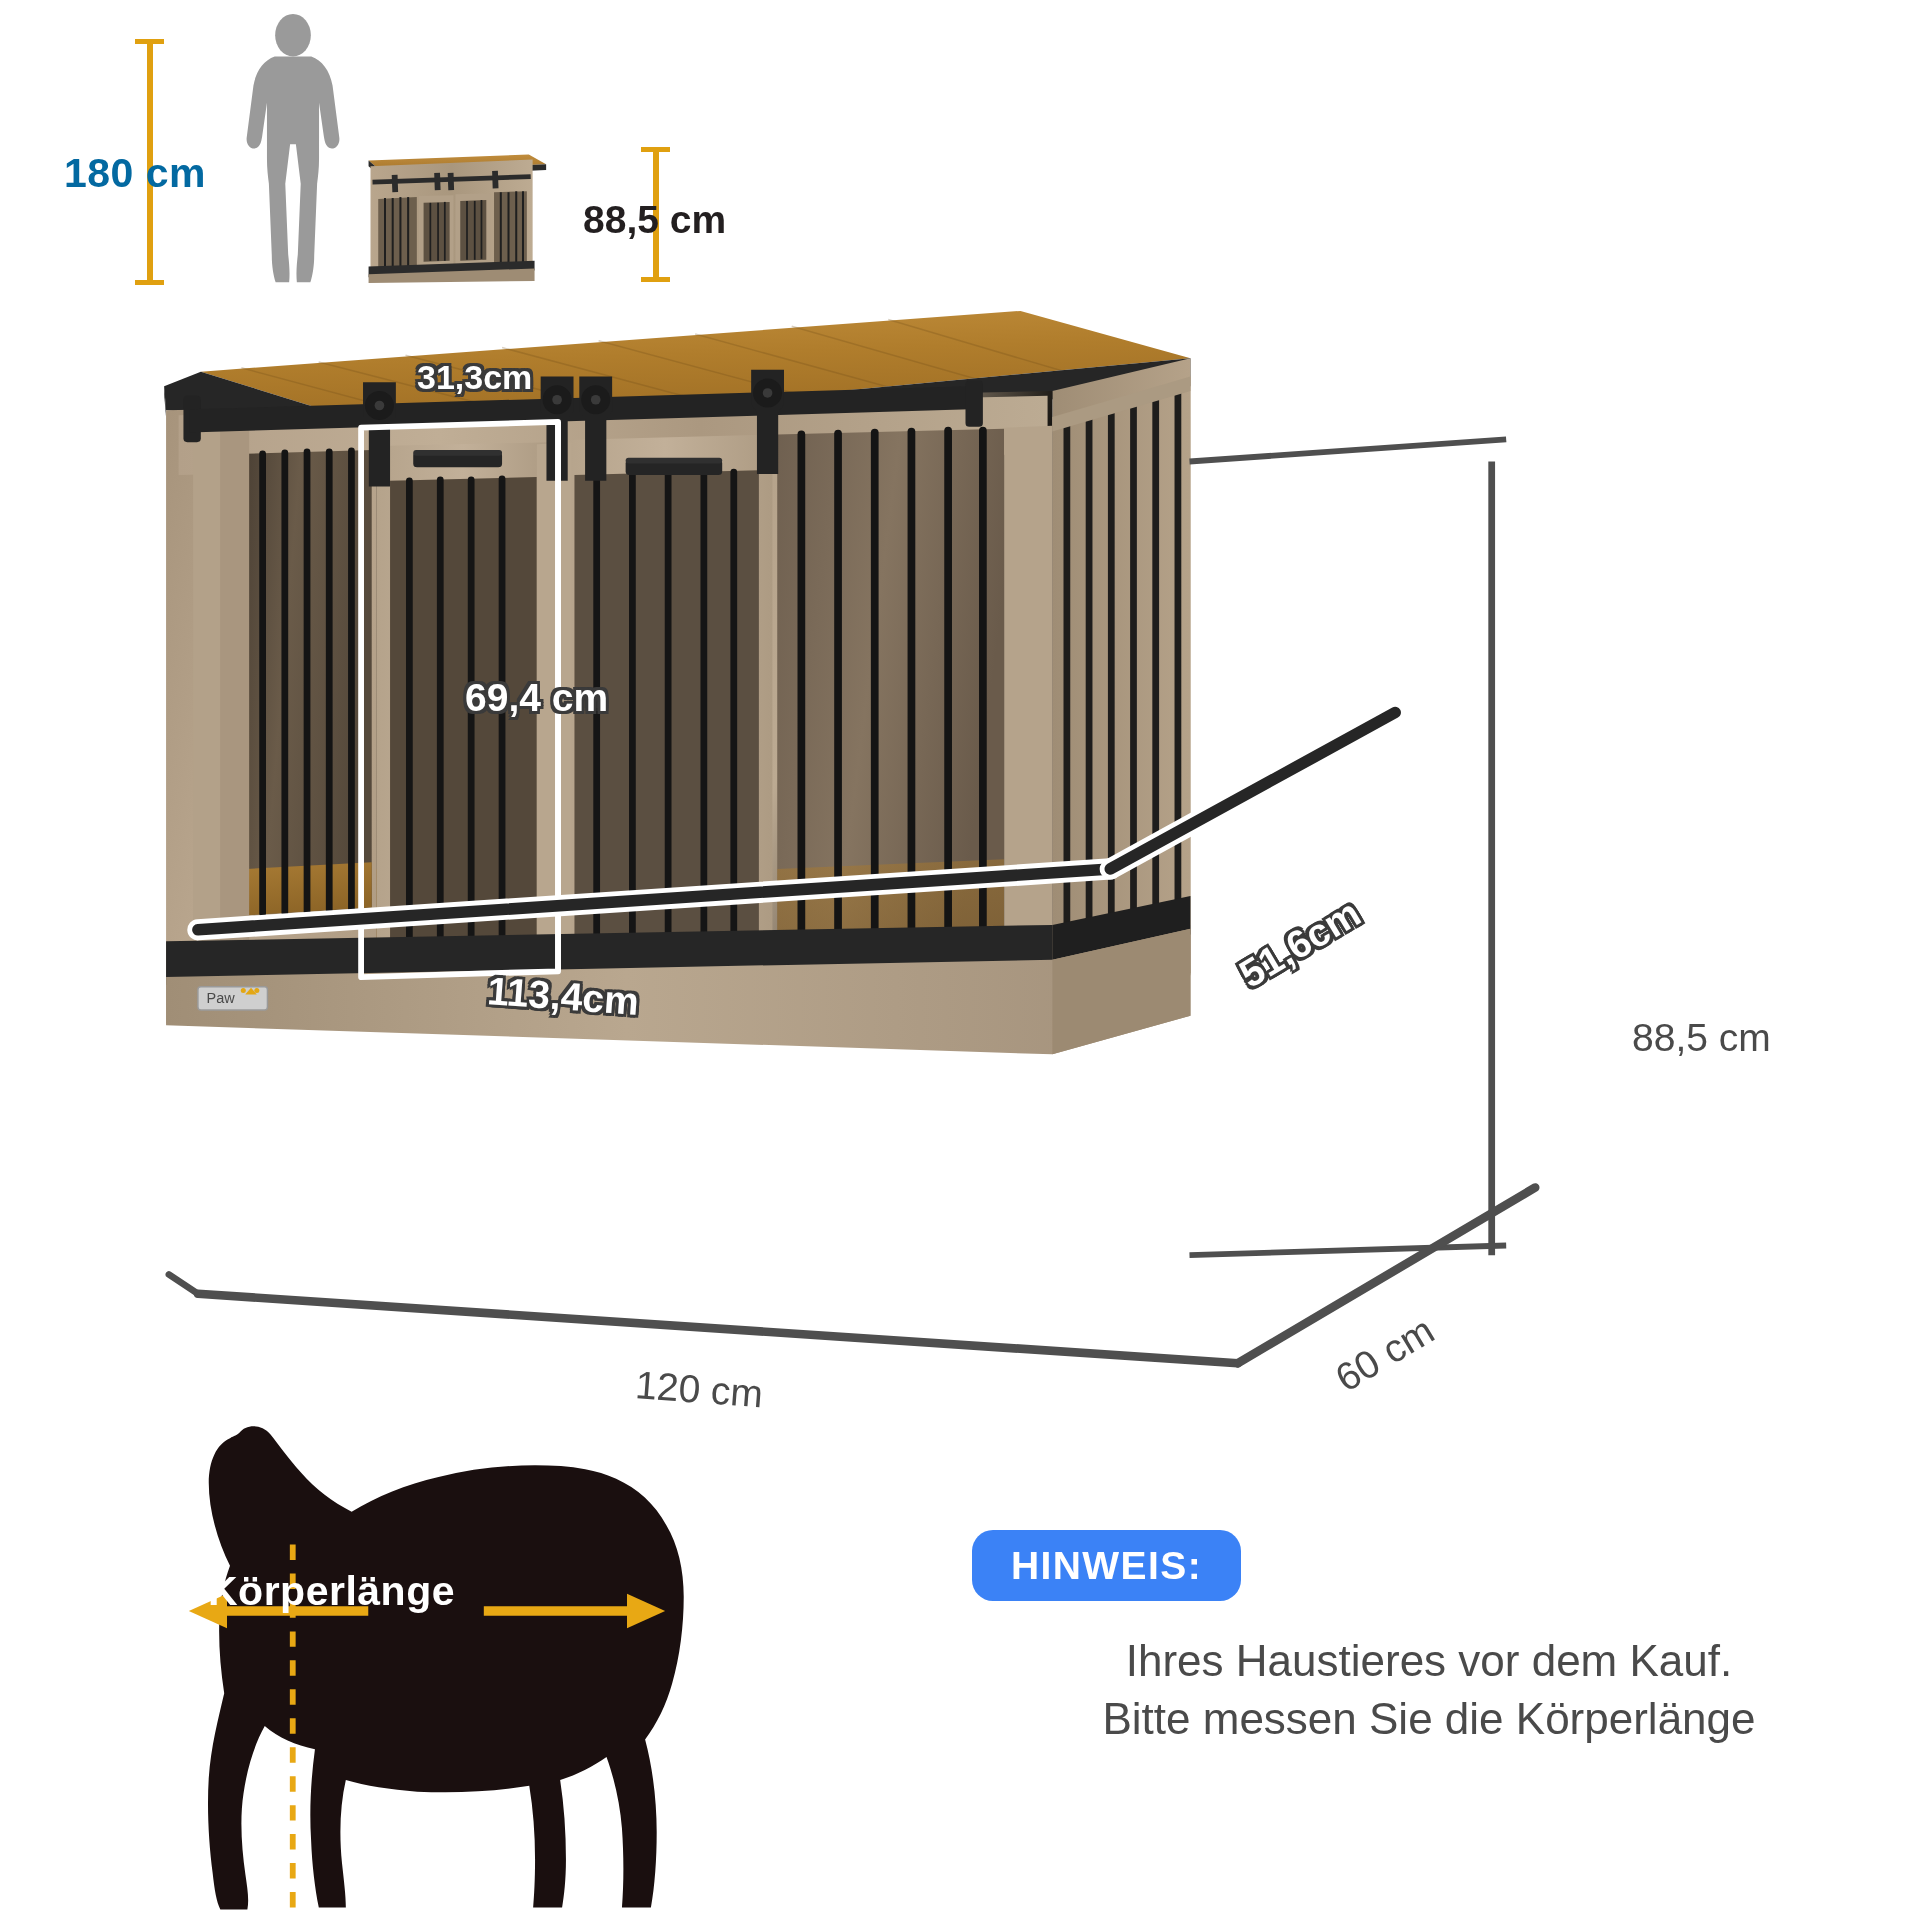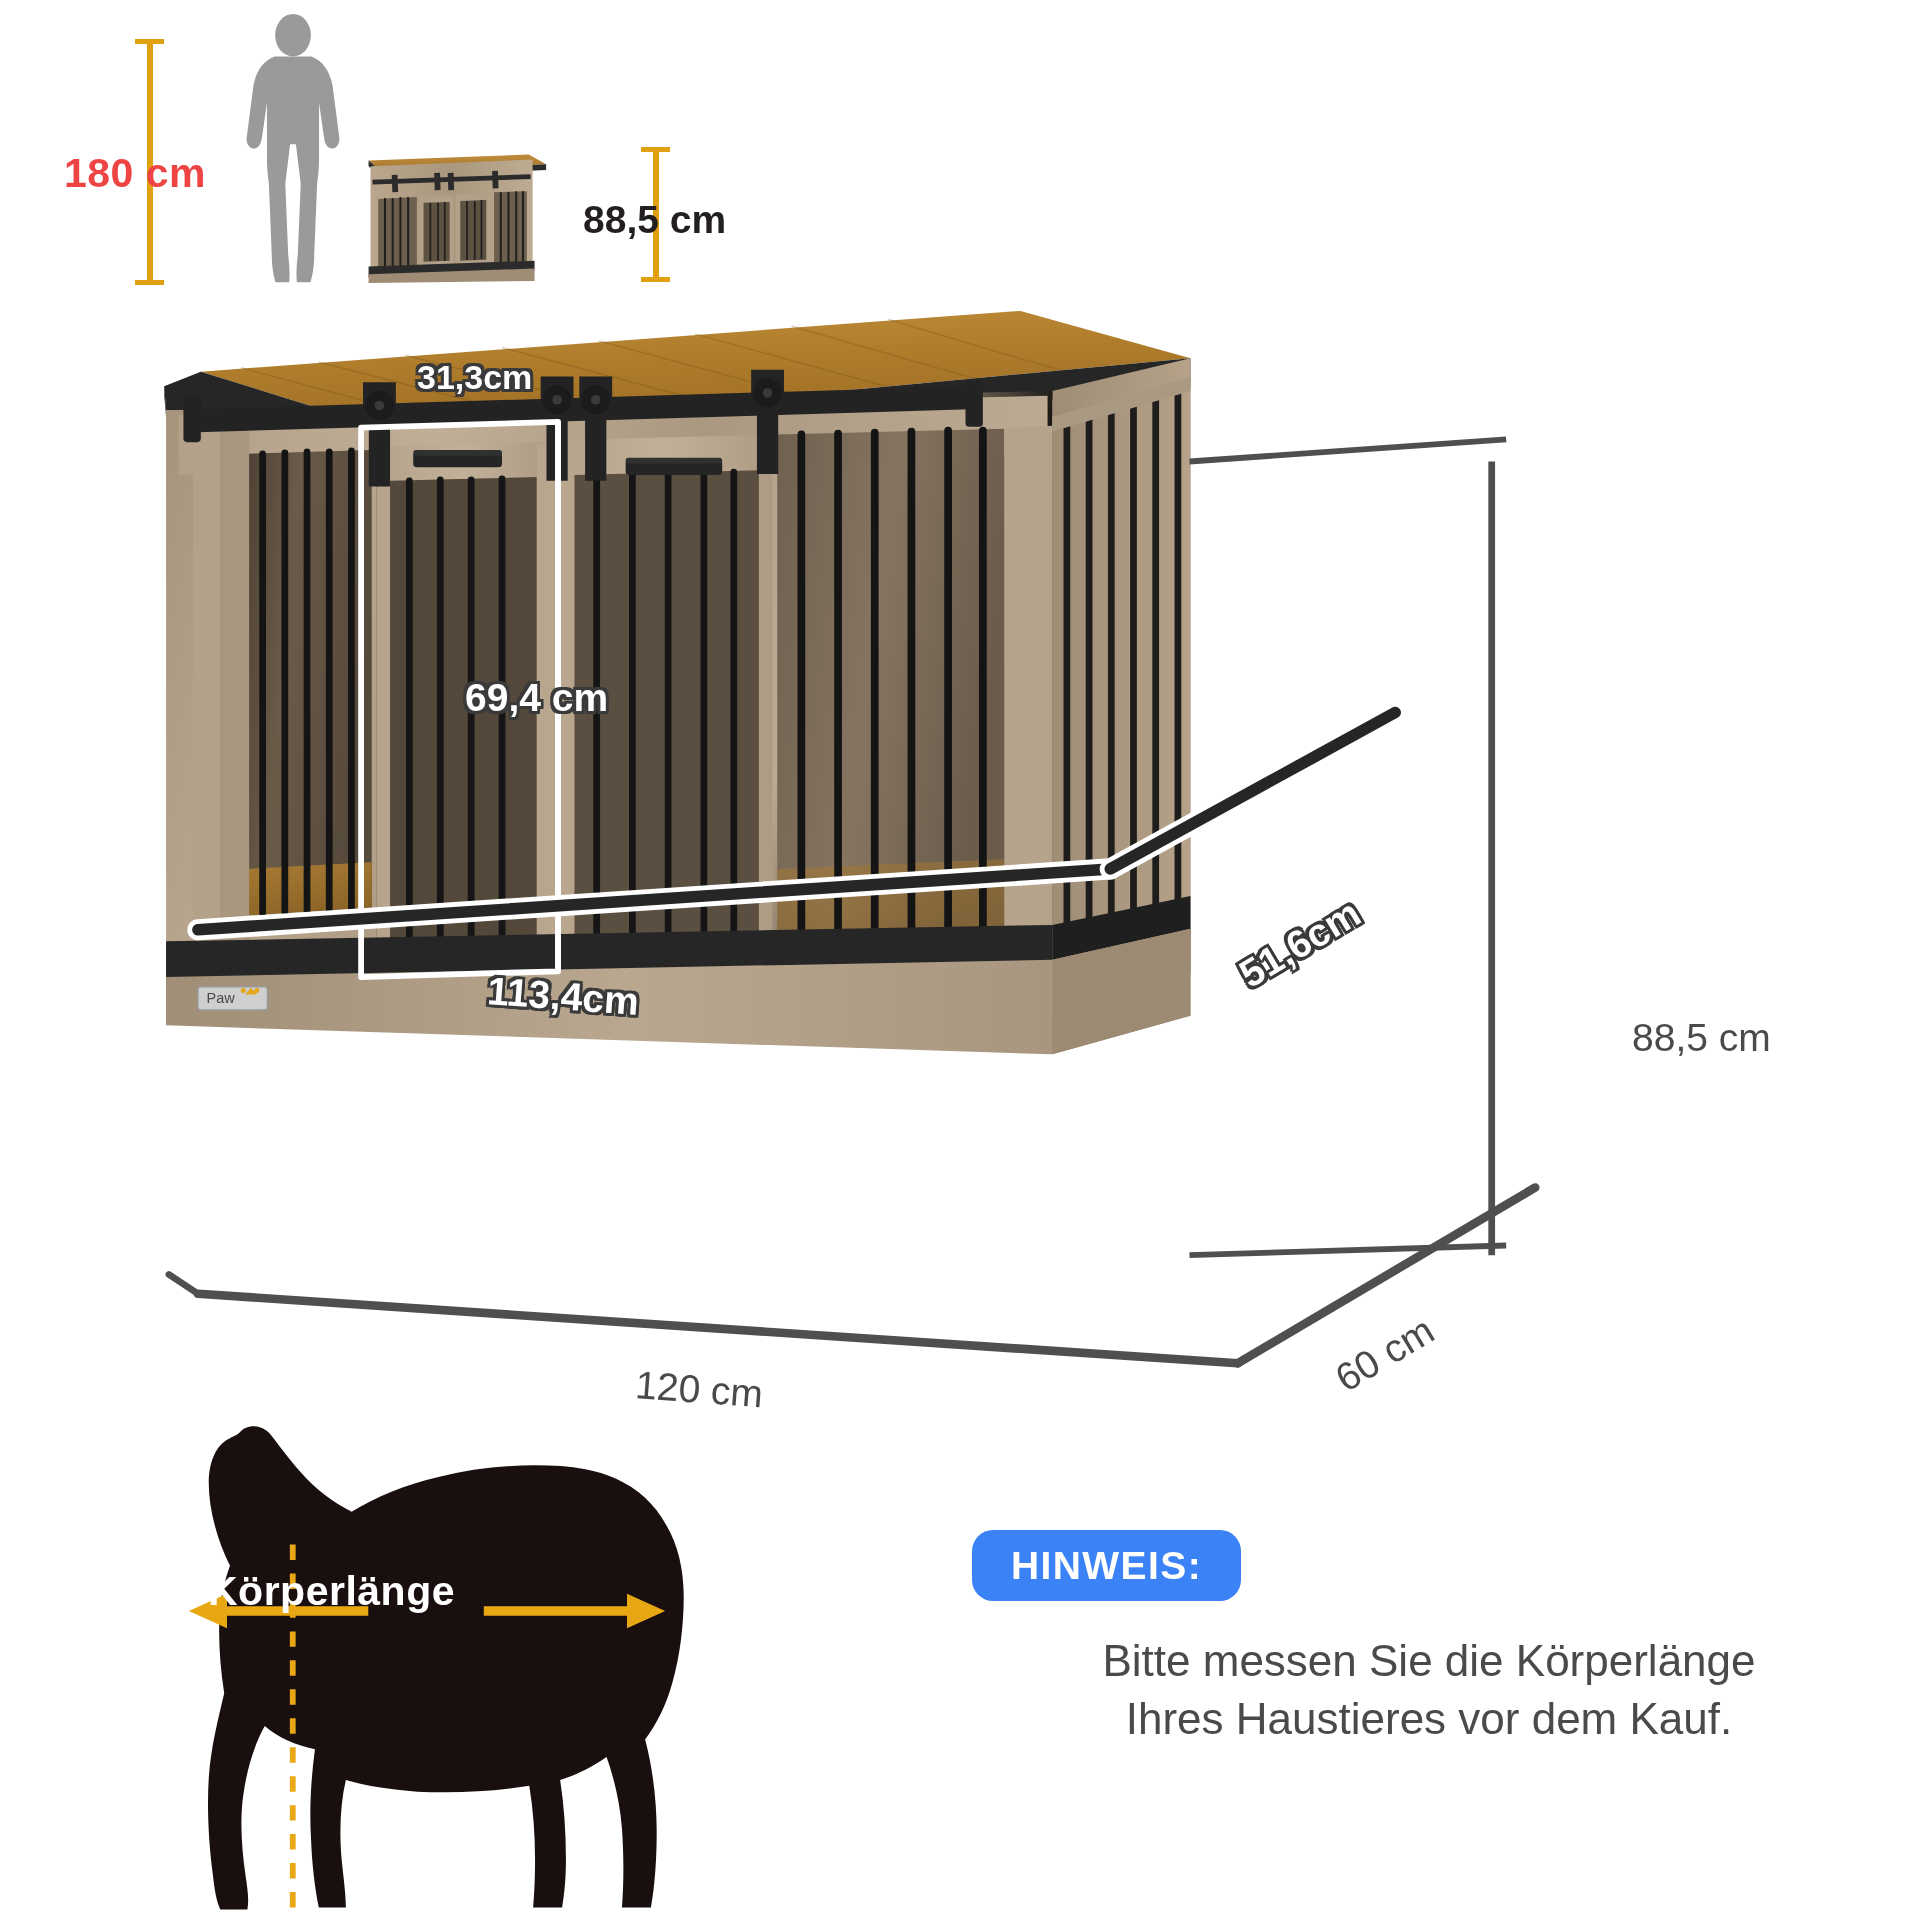--- a/index.html
+++ b/index.html
@@ -13,21 +13,21 @@
   .stage{position:absolute;left:0;top:0;width:1931px;height:1931px;}
   .abs{position:absolute;}
 
   
   #scale-row{left:0;top:0;width:1931px;height:319px;}
   #human-dim-line{left:147px;top:39px;width:5.8px;height:246px;background:#E0A010;}
   #human-dim-cap-top{left:135px;top:39px;width:29px;height:4.8px;background:#E0A010;}
   #human-dim-cap-bot{left:135px;top:280px;width:29px;height:4.8px;background:#E0A010;}
   #human-height-label{
     left:64px;top:150px;
-    font-size:41px;font-weight:bold;color:#ef4444;letter-spacing:0.5px;
+    font-size:41px;font-weight:bold;color:#0369a1;letter-spacing:0.5px;
   }
   #cabinet-mini-dim-line{left:653px;top:147px;width:5.8px;height:135px;background:#E0A010;}
   #cab-dim-cap-top{left:641px;top:147px;width:29px;height:4.8px;background:#E0A010;}
   #cab-dim-cap-bot{left:641px;top:277px;width:29px;height:4.8px;background:#E0A010;}
   #cabinet-mini-height-label{
     left:583px;top:198px;
     font-size:39px;font-weight:bold;color:#231f20;
   }
 
   
@@ -420,18 +420,18 @@
     <polygon points="0,22 40,4 40,40" fill="#E8A814"></polygon>
   </svg>
   <svg class="abs dog-arrow" style="left:483px;top:1590px;width:183px;height:42px;" viewBox="0 0 190 44">
     <line x1="0" y1="22" x2="152" y2="22" stroke="#E8A814" stroke-width="10"></line>
     <polygon points="190,22 150,4 150,40" fill="#E8A814"></polygon>
   </svg>
   <div id="koerperlaenge-label">Körperlänge</div>
 
   <div class="abs" id="hinweis-badge">HINWEIS:</div>
   <div class="abs" id="note-lines">
+    <div>Ihres Haustieres vor dem Kauf.</div>
     <div>Bitte messen Sie die Körperlänge</div>
-    <div>Ihres Haustieres vor dem Kauf.</div>
   </div>
 
 </div>
 
 
 </body></html>

